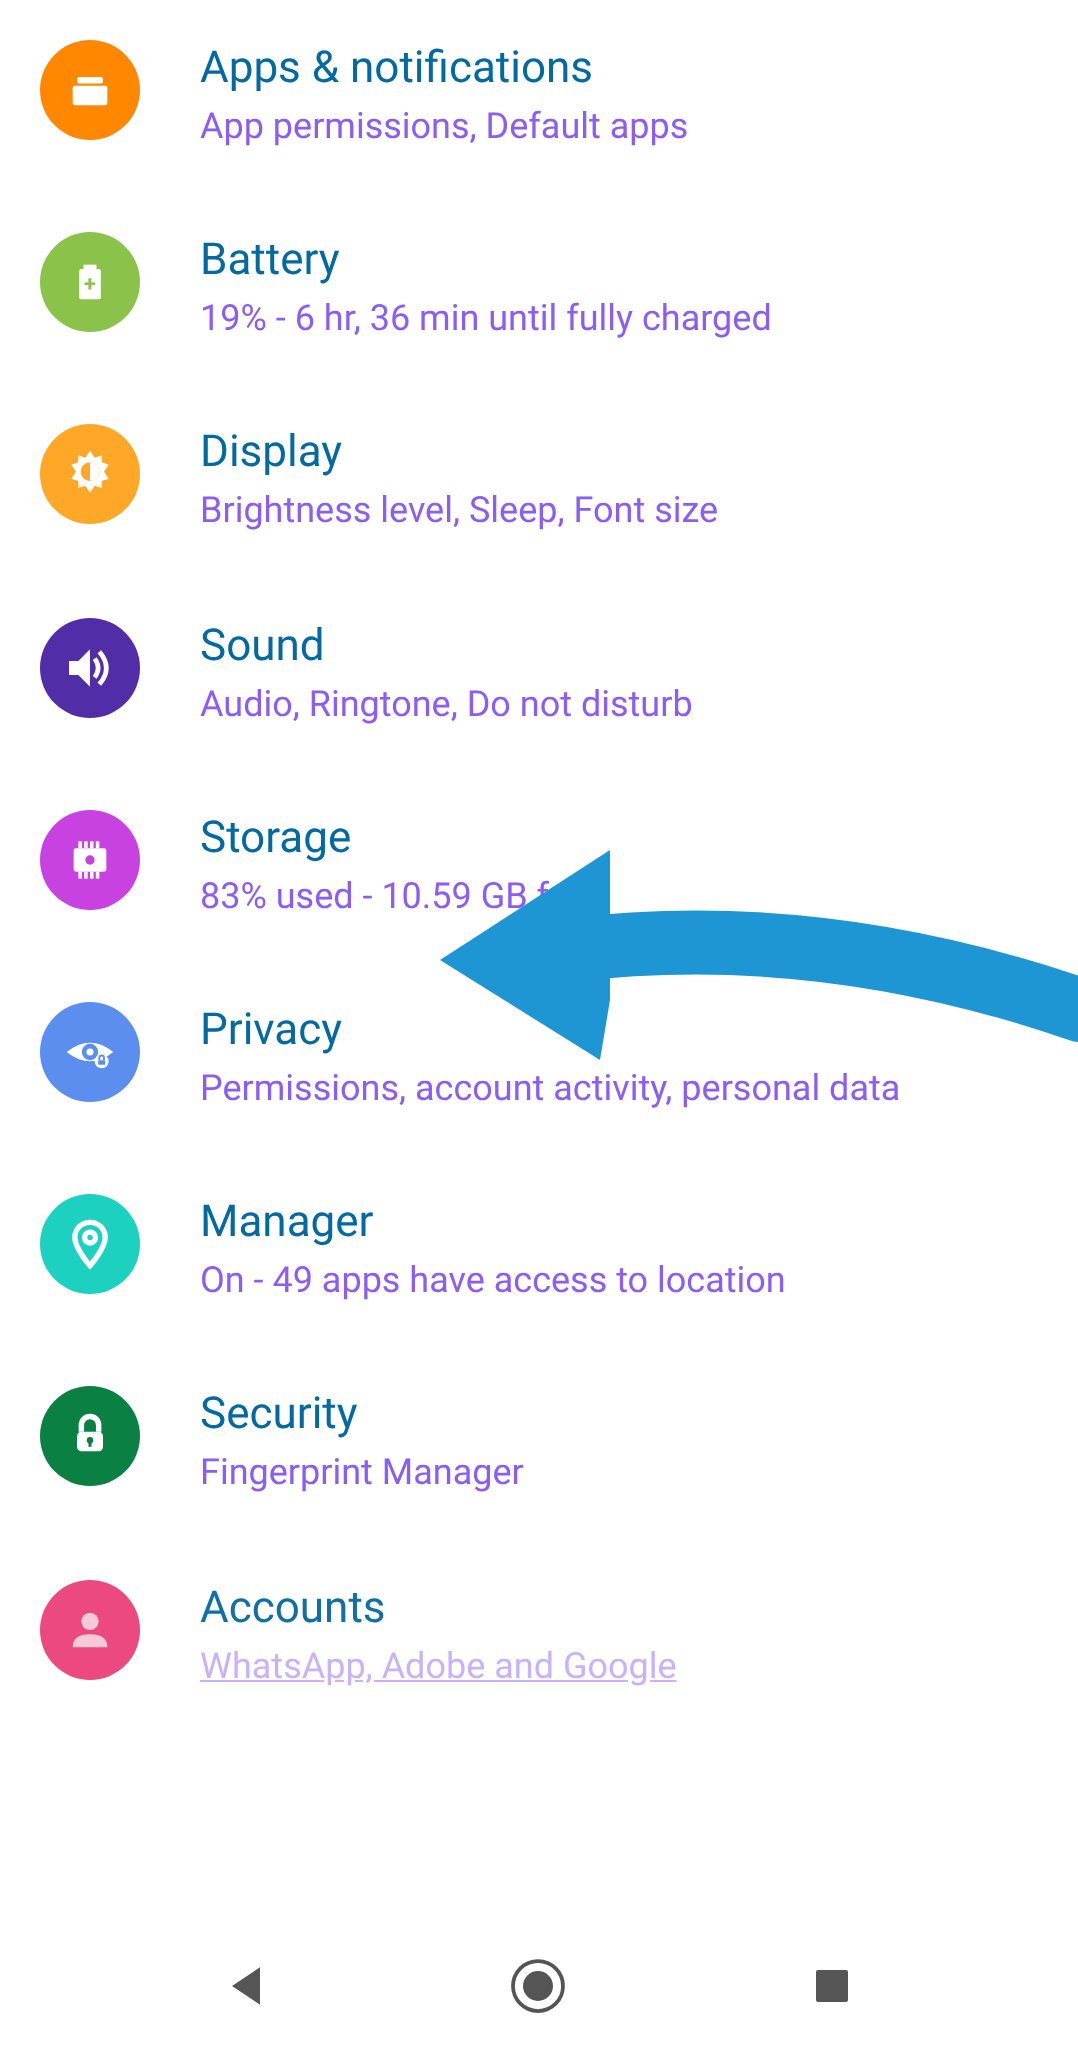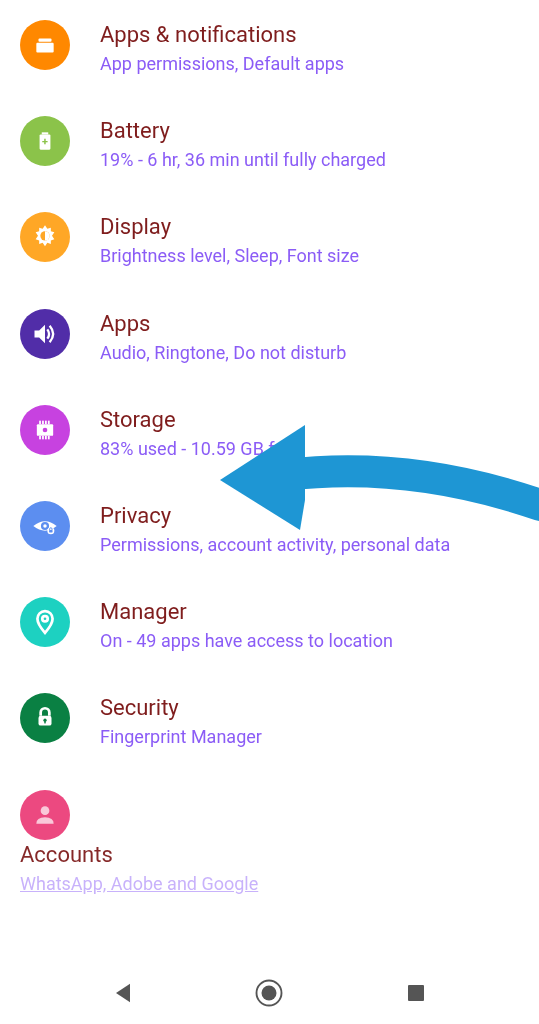--- a/index.html
+++ b/index.html
@@ -33,21 +33,21 @@
       justify-content: center;
       flex-shrink: 0;
       margin-right: 30px;
     }
     .item-text {
       flex: 1;
       padding-top: 2px;
     }
     .item-title {
       font-size: 22px;
-      color: #7f1d1d;
+      color: #0369a1;
       margin-bottom: 4px;
       font-weight: 400;
     }
     .item-subtitle {
       font-size: 18px;
       color: #8b5cf6;
       line-height: 1.4;
     }
     .bg-orange { background: #FF8800; }
     .bg-green { background: #8BC34A; }
@@ -84,21 +84,20 @@
     .nav-btn {
       width: 50px;
       height: 50px;
       display: flex;
       align-items: center;
       justify-content: center;
       cursor: pointer;
     }
     .last-item {
       opacity: 0.95;
-      flex-direction: column;
     }
     .last-item .item-subtitle {
       opacity: 0.5;
       text-decoration: underline;
     }
   </style>
 </head>
 <body>
 
 <div class="settings-list">
@@ -146,21 +145,21 @@
 
   <div class="settings-item">
     <div class="icon-circle bg-purple">
       <svg width="28" height="28" viewBox="0 0 24 24" fill="white">
         <path d="M3 9 L3 15 L7 15 L12 20 L12 4 L7 9 Z" fill="white"></path>
         <path d="M14 8 Q17 12 14 16" stroke="white" stroke-width="2" fill="none"></path>
         <path d="M16 5 Q22 12 16 19" stroke="white" stroke-width="2" fill="none"></path>
       </svg>
     </div>
     <div class="item-text">
-      <div class="item-title">Apps</div>
+      <div class="item-title">Sound</div>
       <div class="item-subtitle">Audio, Ringtone, Do not disturb</div>
     </div>
   </div>
 
   <div class="settings-item">
     <div class="icon-circle bg-magenta">
       <svg width="28" height="28" viewBox="0 0 24 24" fill="white">
         <rect x="5" y="7" width="14" height="10" rx="1" fill="white"></rect>
         <rect x="7" y="4" width="1.5" height="3" fill="white"></rect>
         <rect x="9.5" y="4" width="1.5" height="3" fill="white"></rect>

